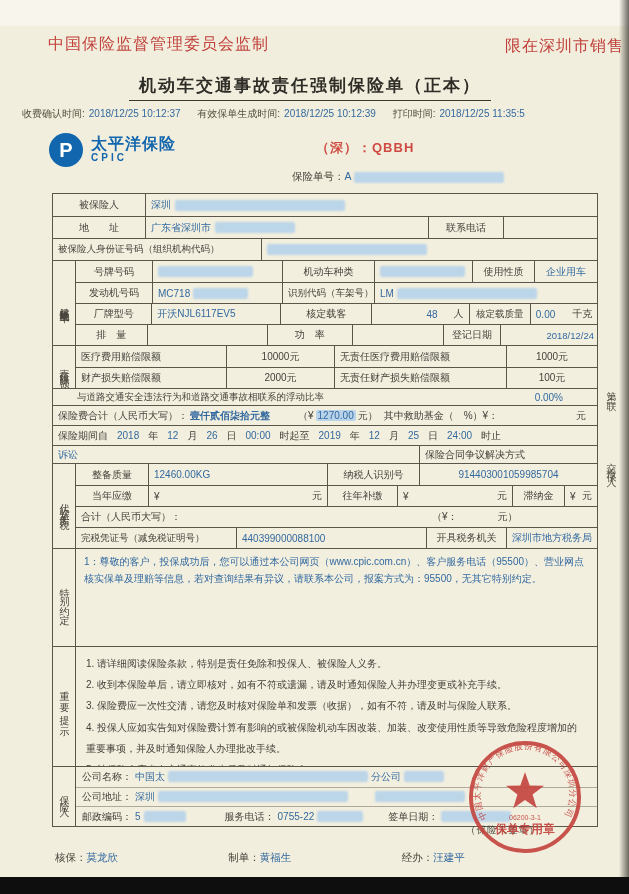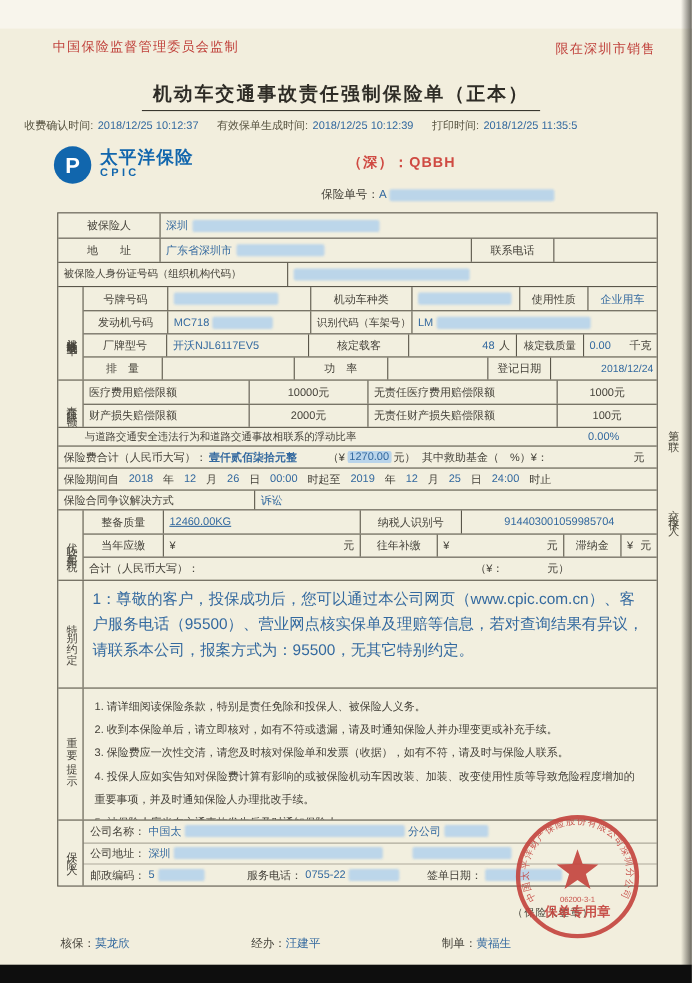--- a/index.html
+++ b/index.html
@@ -14,21 +14,21 @@
   html,body{background:#777;}
   #page{
     position:relative;width:629px;height:894px;background:var(--paper);
     font-family:"Liberation Sans","DejaVu Sans",sans-serif;color:var(--ink);
     overflow:hidden;
   }
   #page::before{content:"";position:absolute;left:0;top:0;right:0;height:26px;background:#f8f5ec;}
   .edge-right{position:absolute;top:0;right:0;width:10px;height:894px;
     background:linear-gradient(to right,rgba(60,58,52,0),rgba(60,58,52,.75));}
   .edge-bottom{position:absolute;left:0;bottom:0;width:629px;height:17px;background:#0e0e0e;}
-  .redline{position:absolute;font-size:12px;color:var(--red);letter-spacing:1px;}
+  .redline{position:absolute;font-size:16px;color:var(--red);letter-spacing:1px;}
   .title{position:absolute;top:74px;left:0;width:620px;text-align:center;}
   .title span{display:inline-block;font-size:17px;font-weight:bold;letter-spacing:2px;color:#2e2c26;
     border-bottom:1.4px solid #3a382f;padding:0 10px 3px;}
   .times{position:absolute;top:107px;left:22px;width:607px;font-size:10px;white-space:nowrap;overflow:hidden;}
   .times .v{color:var(--blue);}
   .times .l{color:#56523f;}
   .times span{margin-right:4px;}
   .times .gap{margin-left:10px;}
   .brand{position:absolute;top:132px;left:48px;display:flex;align-items:center;gap:7px;}
   .brand .bt{line-height:1.05;}
@@ -57,21 +57,21 @@
   .bin > .row:first-child{border-top:none;}
   .bin .cell:first-child{border-left:none;}
   .h22{height:22px;} .h21{height:21px;} .h20{height:20px;} .h18{height:18px;} .h17{height:17px;}
   .grow{flex:1 1 auto;min-width:0;}
   .seal{position:absolute;left:458px;top:730px;width:134px;height:134px;opacity:.9;}
   .seal-sign{position:absolute;left:466px;top:824px;font-size:9.5px;color:#3f3d33;letter-spacing:1px;}
   .names{position:absolute;left:55px;top:851px;width:520px;display:flex;font-size:10.5px;}
   .names > span{flex:1;}
   .strip{position:absolute;left:604px;font-size:10px;color:#514e42;writing-mode:vertical-rl;
     text-orientation:upright;letter-spacing:5px;}
-  .notice-txt{padding:5px 8px 2px;font-size:14px;line-height:1.65;color:var(--blue);white-space:normal;}
+  .notice-txt{padding:5px 8px 2px;font-size:10px;line-height:1.65;color:var(--blue);white-space:normal;}
   .tips{padding:6px 10px;font-size:10px;line-height:2.12;color:var(--ink);white-space:normal;}
   .tips div{white-space:normal;}
   .ins-line{display:flex;align-items:center;padding:1px 6px;gap:3px;white-space:nowrap;overflow:hidden;}
 </style>
 </head>
 <body>
 
 <div id="page">
 
   <div class="redline" style="top:34px;left:48px;">中国保险监督管理委员会监制</div>
@@ -150,21 +150,21 @@
           <div class="cell" style="width:92px;font-size:9.5px;">识别代码（车架号）</div>
           <div class="cell grow">
             <span class="v">LM</span>
             <span class="rd" style="width:140px;margin-left:3px;"></span>
           </div>
         </div>
         <div class="row h21">
           <div class="cell c" style="width:76px;">厂牌型号</div>
           <div class="cell v" style="width:130px;">开沃NJL6117EV5</div>
           <div class="cell c" style="width:92px;">核定载客</div>
-          <div class="cell r" style="width:98px;gap:4px;">
+          <div class="cell r" style="width:98px;gap:16px;">
             <span class="v">48</span>
               <span>人</span>
           </div>
           <div class="cell c" style="width:62px;font-size:9.5px;">核定载质量</div>
           <div class="cell c grow" style="gap:17px;">
             <span class="v">0.00</span>
               <span>千克</span>
           </div>
         </div>
         <div class="row h21">
@@ -229,30 +229,30 @@
         <span class="v">12</span>
           <span>月</span>
         <span class="v">25</span>
           <span>日</span>
         <span class="v">24:00</span>
         <span>时止</span>
       </div>
     </div>
 
     <div class="row h18">
+      <div class="cell v grow">诉讼</div>
       <div class="cell" style="width:178px;">保险合同争议解决方式</div>
-      <div class="cell v grow">诉讼</div>
     </div>
 
     <div class="blk">
       <div class="cell side" style="letter-spacing:4px;">代收车船税</div>
       <div class="bin" style="border-left:1px solid var(--bc);">
         <div class="row h21">
           <div class="cell c" style="width:72px;">整备质量</div>
-          <div class="cell v" style="width:179px;text-decoration:underline;">12460.00KG</div>
+          <div class="cell v" style="width:179px;">12460.00KG</div>
           <div class="cell c" style="width:92px;">纳税人识别号</div>
           <div class="cell c v grow">914403001059985704</div>
         </div>
         <div class="row h21">
           <div class="cell c" style="width:72px;">当年应缴</div>
           <div class="cell" style="width:179px;justify-content:space-between;">
             <span>¥</span>
               <span>元</span>
           </div>
           <div class="cell c" style="width:70px;">往年补缴</div>
@@ -262,20 +262,26 @@
           </div>
           <div class="cell c" style="width:52px;">滞纳金</div>
           <div class="cell grow" style="justify-content:space-between;">
             <span>¥</span>
               <span>元</span>
           </div>
         </div>
         <div class="row h21">
           <div class="cell grow">合计（人民币大写）：</div>
           <div class="cell" style="border-left:none;width:170px;">（¥：　　　　元）</div>
+        </div>
+        <div class="row h21">
+          <div class="cell" style="width:160px;font-size:9.5px;">完税凭证号（减免税证明号）</div>
+          <div class="cell v" style="width:190px;">440399000088100</div>
+          <div class="cell c" style="width:80px;">开具税务机关</div>
+          <div class="cell c v grow">深圳市地方税务局</div>
         </div>
       </div>
     </div>
 
     <div class="blk" style="height:98px;">
       <div class="cell side" style="letter-spacing:9px;">特别约定</div>
       <div class="grow" style="border-left:1px solid var(--bc);overflow:hidden;">
         <div class="notice-txt">1：尊敬的客户，投保成功后，您可以通过本公司网页（www.cpic.com.cn）、客户服务电话（95500）、营业网点核实保单及理赔等信息，若对查询结果有异议，请联系本公司，报案方式为：95500，无其它特别约定。</div>
       </div>
     </div>
@@ -318,22 +324,22 @@
           <span class="rd" style="width:46px;"></span>
           <span style="margin-left:22px;">签单日期：</span>
           <span class="rd" style="width:70px;"></span>
         </div>
       </div>
     </div>
   </div>
 
   <div class="names">
     <span><span>核保：</span><span class="v">莫龙欣</span></span>
+    <span><span>制单：</span><span class="v">黄福生</span></span>
     <span><span>经办：</span><span class="v">汪建平</span></span>
-    <span><span>制单：</span><span class="v">黄福生</span></span>
   </div>
 
   <div class="strip" style="top:383px;">第三联</div>
   <div class="strip" style="top:455px;">交投保人</div>
 
   <div class="seal-sign">（保险人签章）</div>
   <svg class="seal" viewBox="0 0 134 134">
     <circle cx="67" cy="67" r="54" fill="none" stroke="#c4433d" stroke-width="4"></circle>
     <path id="sealArc" d="M30.1,89.8 A45,45 0 1 1 103.9,89.8" fill="none"></path>
     <text font-size="8.5" fill="#c4433d" letter-spacing="1" font-family="Liberation Sans,sans-serif">

